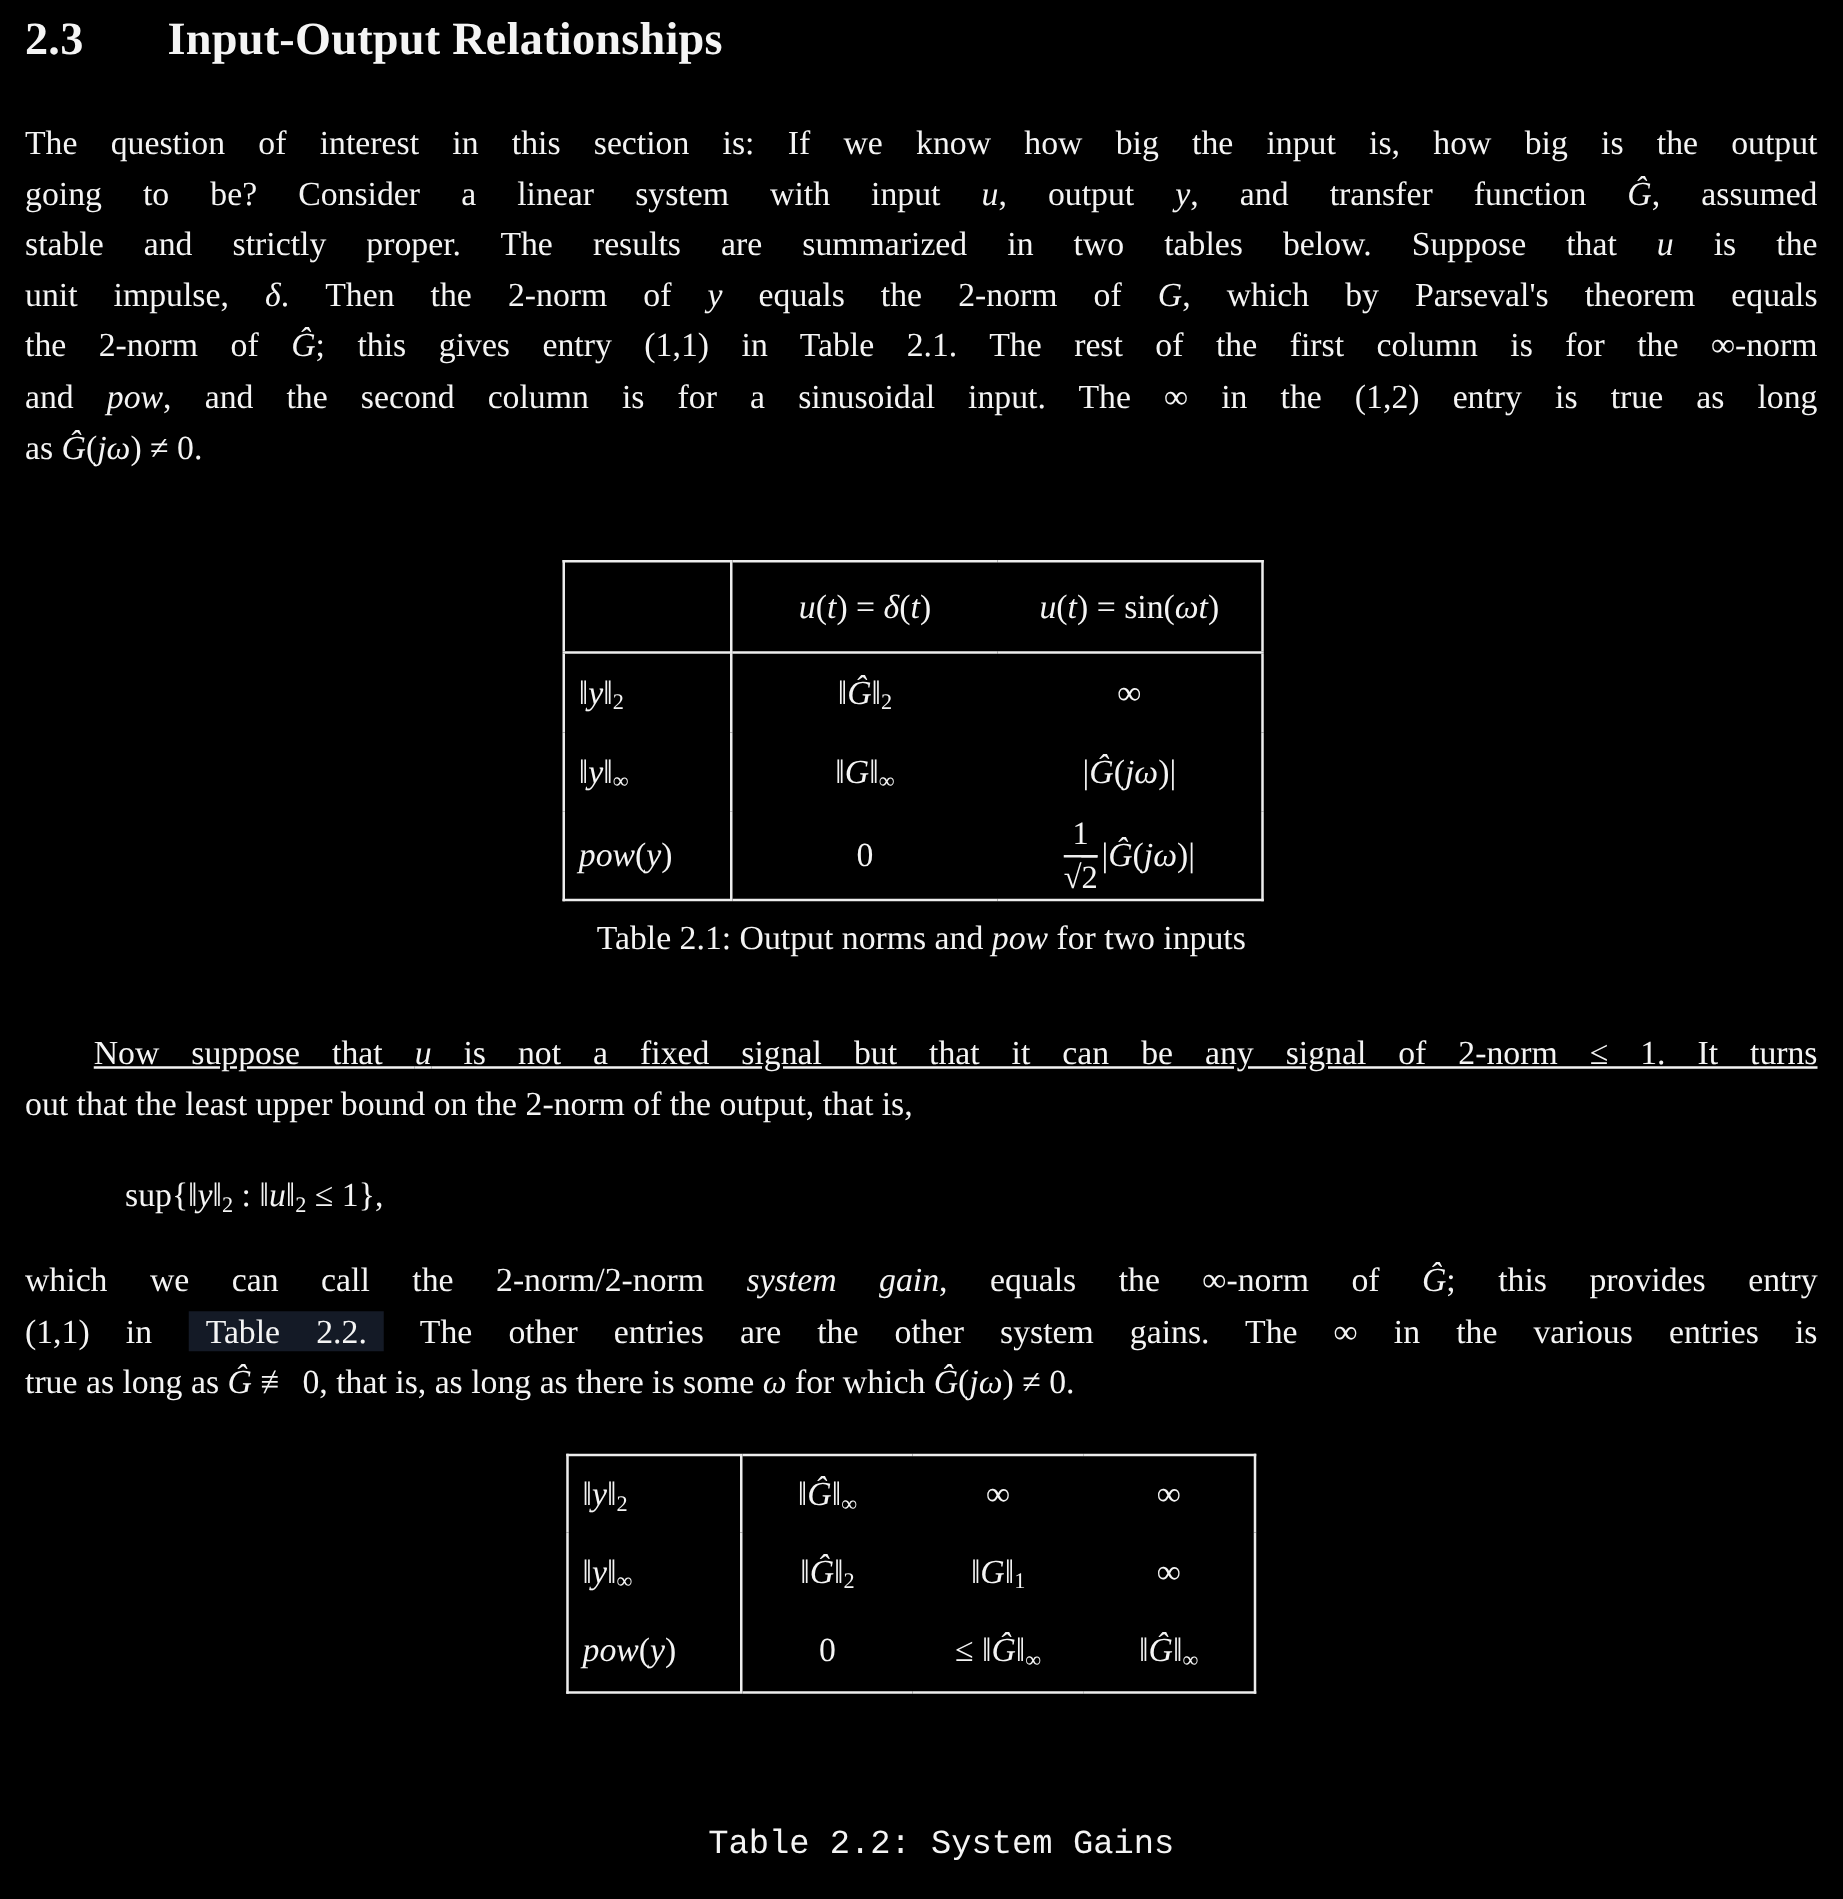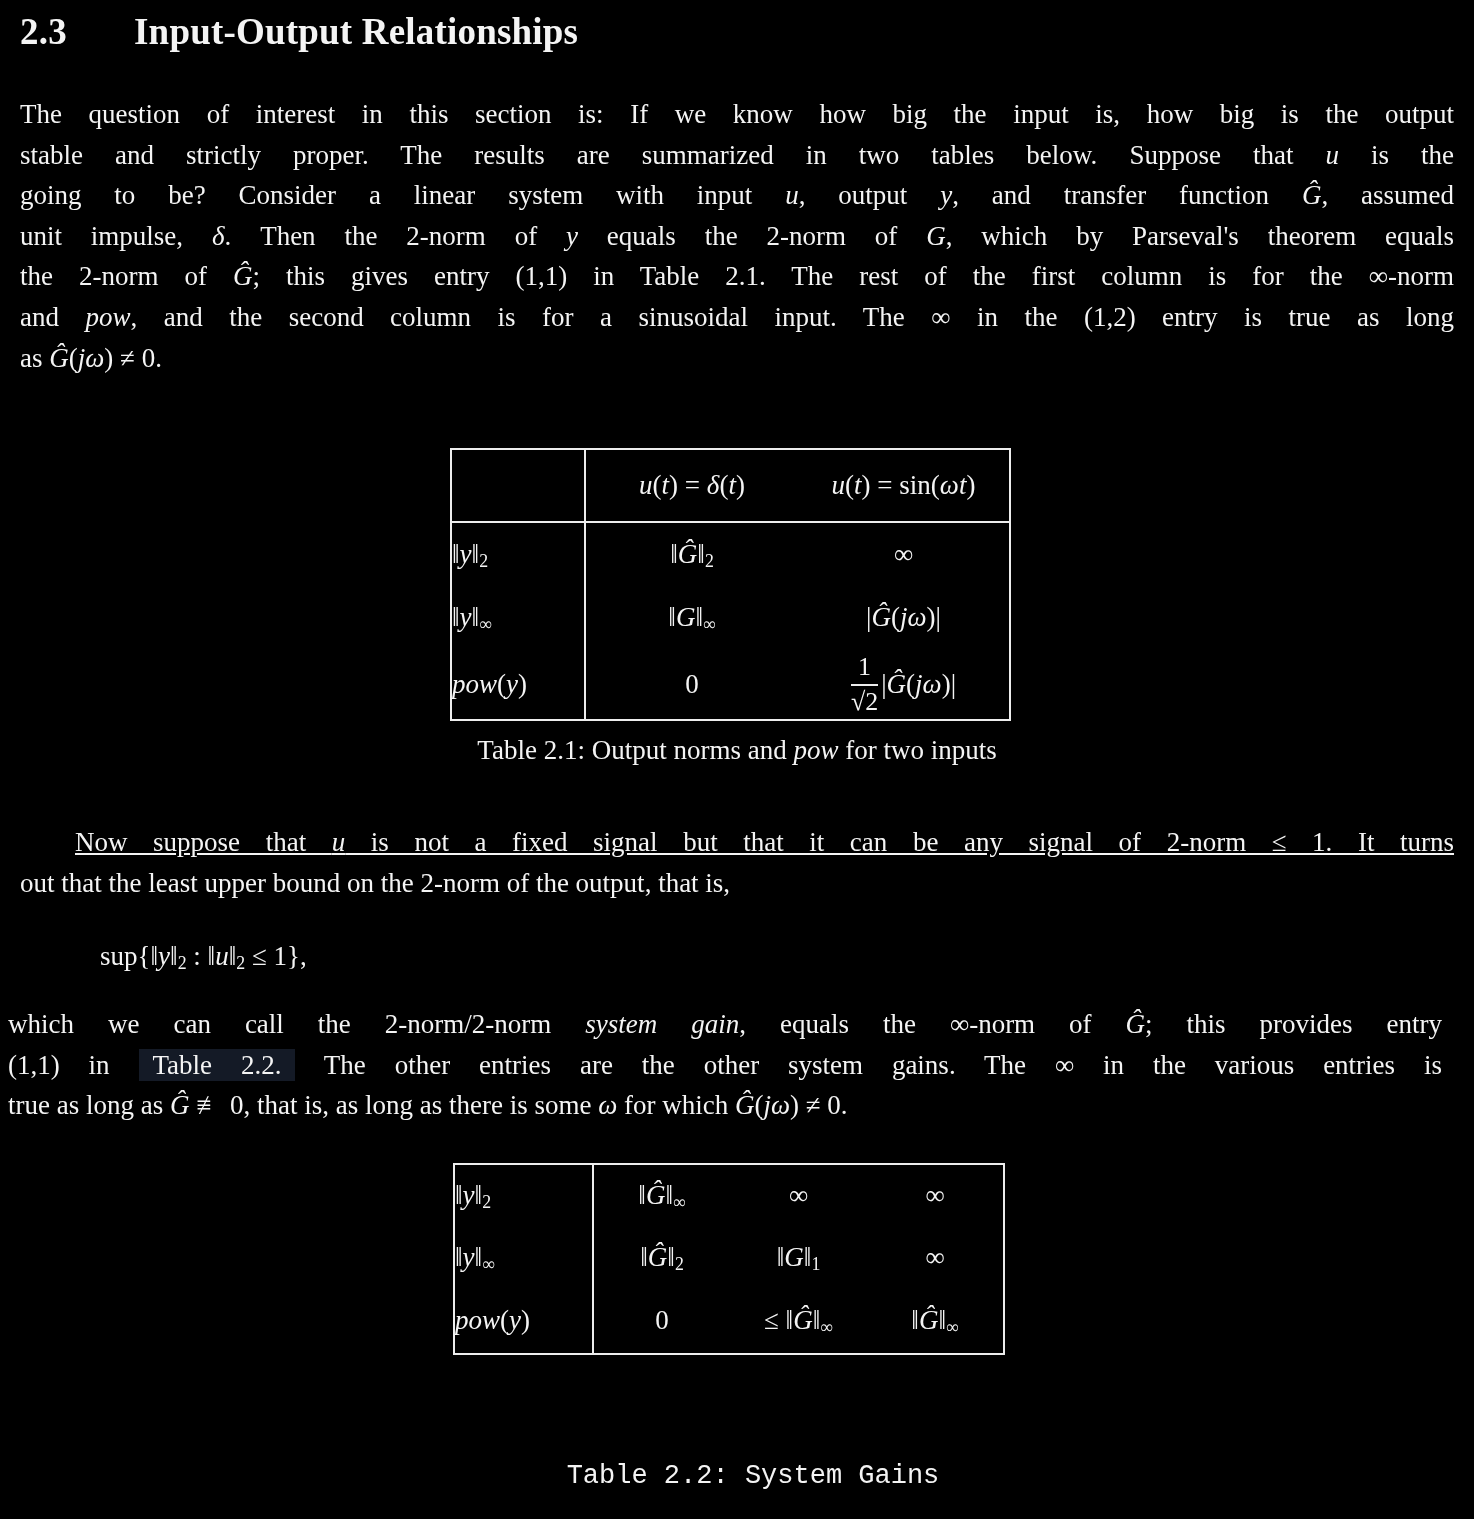--- a/index.html
+++ b/index.html
@@ -26,21 +26,21 @@
   .line.no-stretch{text-align-last:left;}
   .line.indent{padding-left:55px;text-decoration:underline;}
   i{font-style:italic;}
   sub{font-size:66%;vertical-align:-0.25em;line-height:0;}
   .hl{background:#141a26;padding:1px 14px;}
   
   .equation{line-height:48px;}
   
   table.mtable{border-collapse:collapse;border:2px solid #ededed;table-layout:fixed;}
   table.mtable td{padding:0;vertical-align:middle;border:0;}
-  table.mtable td.lbl{text-align:left;padding-left:0;border-right:2px solid #ededed;}
+  table.mtable td.lbl{text-align:left;padding-left:11px;border-right:2px solid #ededed;}
   table.mtable tr.hrow td{border-bottom:2px solid #ededed;}
   table.mtable td.ctr{text-align:center;}
   
   .frac{display:inline-block;vertical-align:middle;text-align:center;line-height:1;}
   .frac .fnum{display:block;font-size:26px;padding:0 5px 4px 5px;border-bottom:2px solid #ededed;}
   .frac .fden{display:block;font-size:26px;padding-top:3px;white-space:nowrap;}
   .frac .sqrt-arg{border-top:2px solid #ededed;padding-top:1px;}
   .frac-rest{display:inline-block;vertical-align:middle;margin-left:3px;}
   
   .caption{width:100%;text-align:center;line-height:40px;}
@@ -49,22 +49,22 @@
 <body>
 
 <div class="page">
 
   <div class="abs title" style="left:20px;top:10px;">
     <span class="secnum">2.3</span><span>Input-Output Relationships</span>
   </div>
 
   <div class="abs textblock" style="left:20px;top:94px;">
     <div class="line">The question of interest in this section is: If we know how big the input is, how big is the output</div>
+    <div class="line">going to be? Consider a linear system with input <i>u</i>, output <i>y</i>, and transfer function <i>Ĝ</i>, assumed</div>
     <div class="line">stable and strictly proper. The results are summarized in two tables below. Suppose that <i>u</i> is the</div>
-    <div class="line">going to be? Consider a linear system with input <i>u</i>, output <i>y</i>, and transfer function <i>Ĝ</i>, assumed</div>
     <div class="line">unit impulse, <i>δ</i>. Then the 2-norm of <i>y</i> equals the 2-norm of <i>G</i>, which by Parseval's theorem equals</div>
     <div class="line">the 2-norm of <i>Ĝ</i>; this gives entry (1,1) in Table 2.1. The rest of the first column is for the ∞-norm</div>
     <div class="line">and <i>pow</i>, and the second column is for a sinusoidal input. The ∞ in the (1,2) entry is true as long</div>
     <div class="line no-stretch">as <i>Ĝ</i>(<i>jω</i>) ≠ 0.</div>
   </div>
 
   <table class="mtable abs" style="left:450px;top:448px;width:559px;">
     <colgroup>
         <col style="width:134px">
         <col style="width:213px">
@@ -98,21 +98,21 @@
 
   <div class="abs caption" style="left:0;top:730px;">Table 2.1: Output norms and <i>pow</i> for two inputs</div>
 
   <div class="abs textblock" style="left:20px;top:822px;">
     <div class="line indent">Now suppose that <i>u</i> is not a fixed signal but that it can be any signal of 2-norm ≤ 1. It turns</div>
     <div class="line no-stretch">out that the least upper bound on the 2-norm of the output, that is,</div>
   </div>
 
   <div class="abs equation" style="left:100px;top:932px;">sup{‖<i>y</i>‖<sub>2</sub> : ‖<i>u</i>‖<sub>2</sub> ≤ 1},</div>
 
-  <div class="abs textblock" style="left:8px;top:1004px;">
+  <div class="abs textblock" style="left:20px;top:1004px;">
     <div class="line">which we can call the 2-norm/2-norm <i>system gain</i>, equals the ∞-norm of <i>Ĝ</i>; this provides entry</div>
     <div class="line">(1,1) in <span class="hl">Table 2.2.</span> The other entries are the other system gains. The ∞ in the various entries is</div>
     <div class="line no-stretch">true as long as <i>Ĝ</i> ≢ 0, that is, as long as there is some <i>ω</i> for which <i>Ĝ</i>(<i>jω</i>) ≠ 0.</div>
   </div>
 
   <table class="mtable abs" style="left:453px;top:1163px;width:550px;">
     <colgroup>
         <col style="width:139px">
         <col style="width:137px">
         <col style="width:137px">

